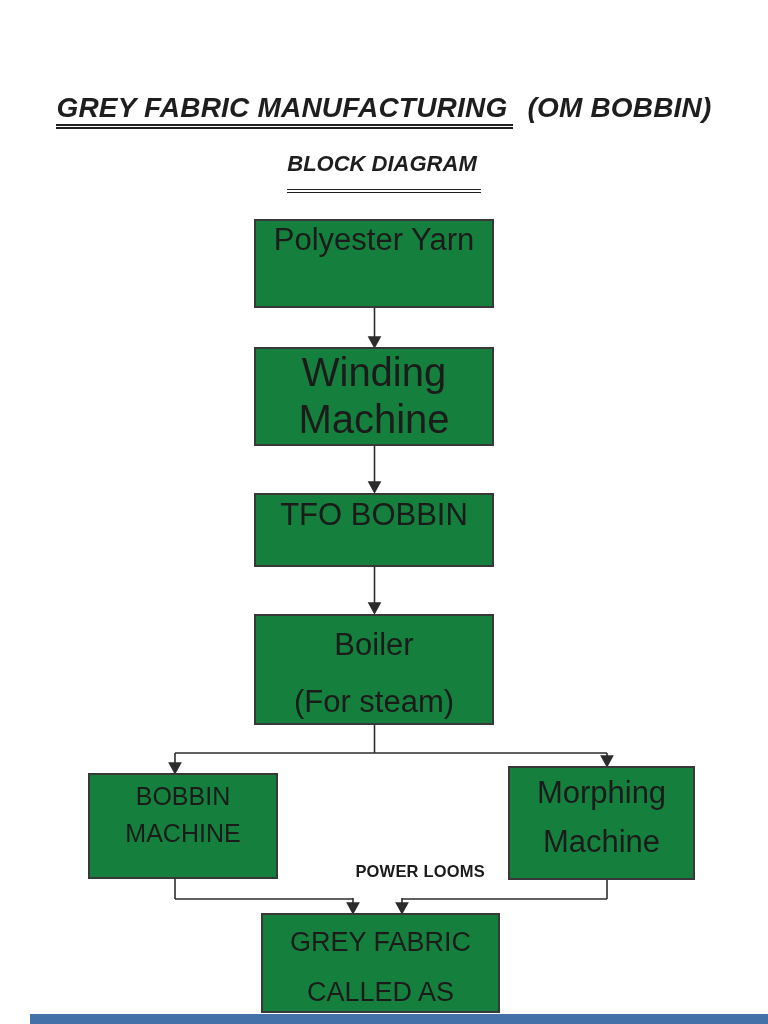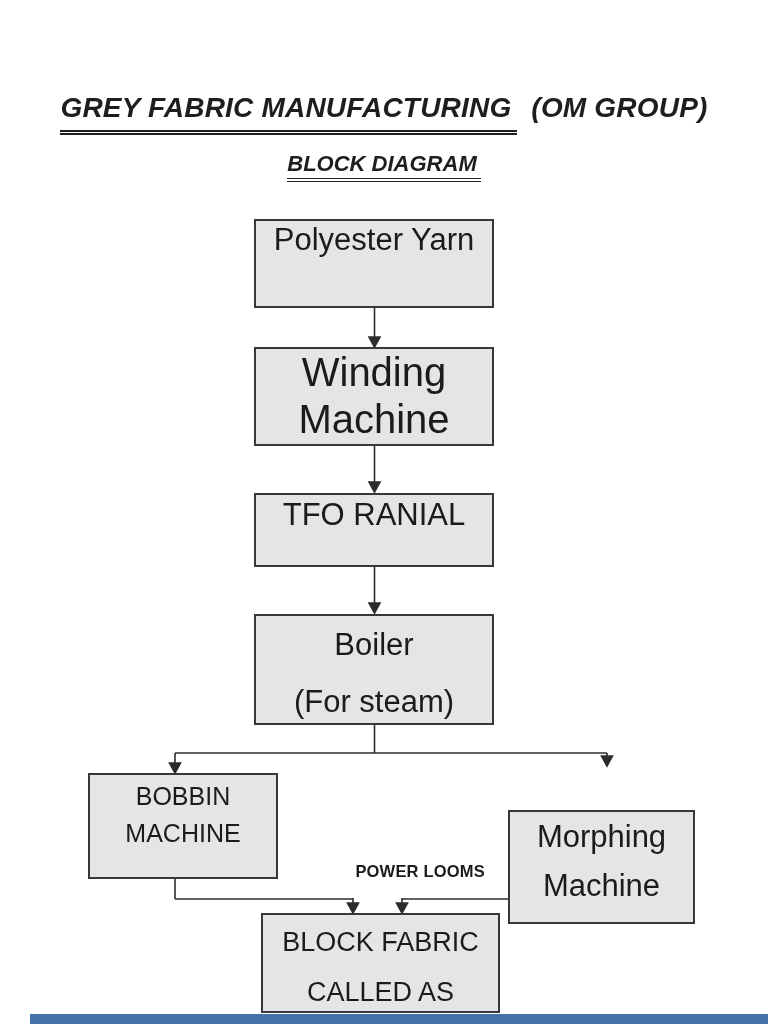--- a/index.html
+++ b/index.html
@@ -6,57 +6,57 @@
   #page{
     position:relative;width:768px;height:1024px;background:#ffffff;
     font-family:"Liberation Sans",sans-serif;color:#1e1e1e;overflow:hidden;
   }
   
   .title-line{
     position:absolute;left:0;top:91px;width:768px;text-align:center;
     font-size:28px;line-height:34px;font-weight:bold;font-style:italic;
     white-space:nowrap;letter-spacing:.2px;
   }
-  .title-underlined{border-bottom:5px double #1e1e1e;padding-bottom:7px;padding-right:6px;}
+  .title-underlined{border-bottom:5px double #1e1e1e;padding-bottom:1px;padding-right:6px;}
   .title-suffix{margin-left:14px;}
   .subtitle-line{
     position:absolute;left:0;top:150px;width:768px;text-align:center;
     font-size:22px;line-height:27px;font-weight:bold;font-style:italic;
   }
-  .subtitle-underlined{border-bottom:4px double #1e1e1e;padding-bottom:2px;padding-right:4px;}
+  .subtitle-underlined{border-bottom:4px double #1e1e1e;padding-bottom:13px;padding-right:4px;}
   
   .node{
-    position:absolute;box-sizing:border-box;border:2px solid #383838;background:#e5e5e5;
+    position:absolute;box-sizing:border-box;border:2px solid #383838;background:#15803d;
     text-align:center;color:#1b1b1b;
   }
   .node span{display:block;}
   .node-polyester{left:254px;top:219px;width:240px;height:89px;font-size:31px;line-height:38px;}
   .node-winding  {left:254px;top:347px;width:240px;height:99px;font-size:40px;line-height:47px;}
   .node-tfo      {left:254px;top:493px;width:240px;height:74px;font-size:31px;line-height:40px;}
   .node-boiler   {left:254px;top:614px;width:240px;height:111px;font-size:31px;line-height:57px;}
   .node-bobbin   {left:88px; top:773px;width:190px;height:106px;font-size:25px;line-height:37px;padding-top:3px;}
-  .node-morphing {left:508px;top:766px;width:187px;height:114px;font-size:31px;line-height:49px;margin-top:44px;}
+  .node-morphing {left:508px;top:766px;width:187px;height:114px;font-size:31px;line-height:49px;}
   .node-grey     {left:261px;top:913px;width:239px;height:100px;font-size:27px;line-height:50px;padding-top:2px;}
   
   .power-looms{
     position:absolute;left:285px;top:862px;width:200px;text-align:right;
     font-size:16.5px;line-height:18px;font-weight:bold;color:#1b1b1b;letter-spacing:.2px;
   }
   
   svg.connectors{position:absolute;left:0;top:0;width:768px;height:1024px;pointer-events:none;}
   
   .bottom-bar{position:absolute;left:30px;top:1014px;width:738px;height:10px;}
 </style>
 </head>
 <body>
 
 <div id="page">
 
   <div class="title-line">
-    <span class="title-underlined">GREY FABRIC MANUFACTURING</span><span class="title-suffix">(OM GROUP)</span>
+    <span class="title-underlined">GREY FABRIC MANUFACTURING</span><span class="title-suffix">(OM BOBBIN)</span>
   </div>
   <div class="subtitle-line">
     <span class="subtitle-underlined">BLOCK DIAGRAM</span>
   </div>
 
   <svg class="connectors" viewBox="0 0 768 1024" xmlns="http://www.w3.org/2000/svg">
     <g stroke="#2c2c2c" stroke-width="1.6" fill="#2c2c2c">
 
       <line x1="374.5" y1="308" x2="374.5" y2="337"></line>
       <polygon points="374.5,347 369,337 380,337"></polygon>
@@ -91,40 +91,40 @@
   <div class="node node-polyester">
     <span>Polyester Yarn</span>
   </div>
 
   <div class="node node-winding">
     <span>Winding</span>
     <span>Machine</span>
   </div>
 
   <div class="node node-tfo">
-    <span>TFO RANIAL</span>
+    <span>TFO BOBBIN</span>
   </div>
 
   <div class="node node-bobbin">
     <span>BOBBIN</span>
     <span>MACHINE</span>
   </div>
 
   <div class="node node-boiler">
     <span>Boiler</span>
     <span>(For steam)</span>
   </div>
 
   <div class="node node-morphing">
     <span>Morphing</span>
     <span>Machine</span>
   </div>
 
   <div class="node node-grey">
-    <span>BLOCK FABRIC</span>
+    <span>GREY FABRIC</span>
     <span>CALLED AS RANIAL</span>
   </div>
 
   <div class="power-looms">POWER LOOMS</div>
 
   <div class="bottom-bar" style="background:#4472a8"></div>
 
 </div>
 
 </body></html>

